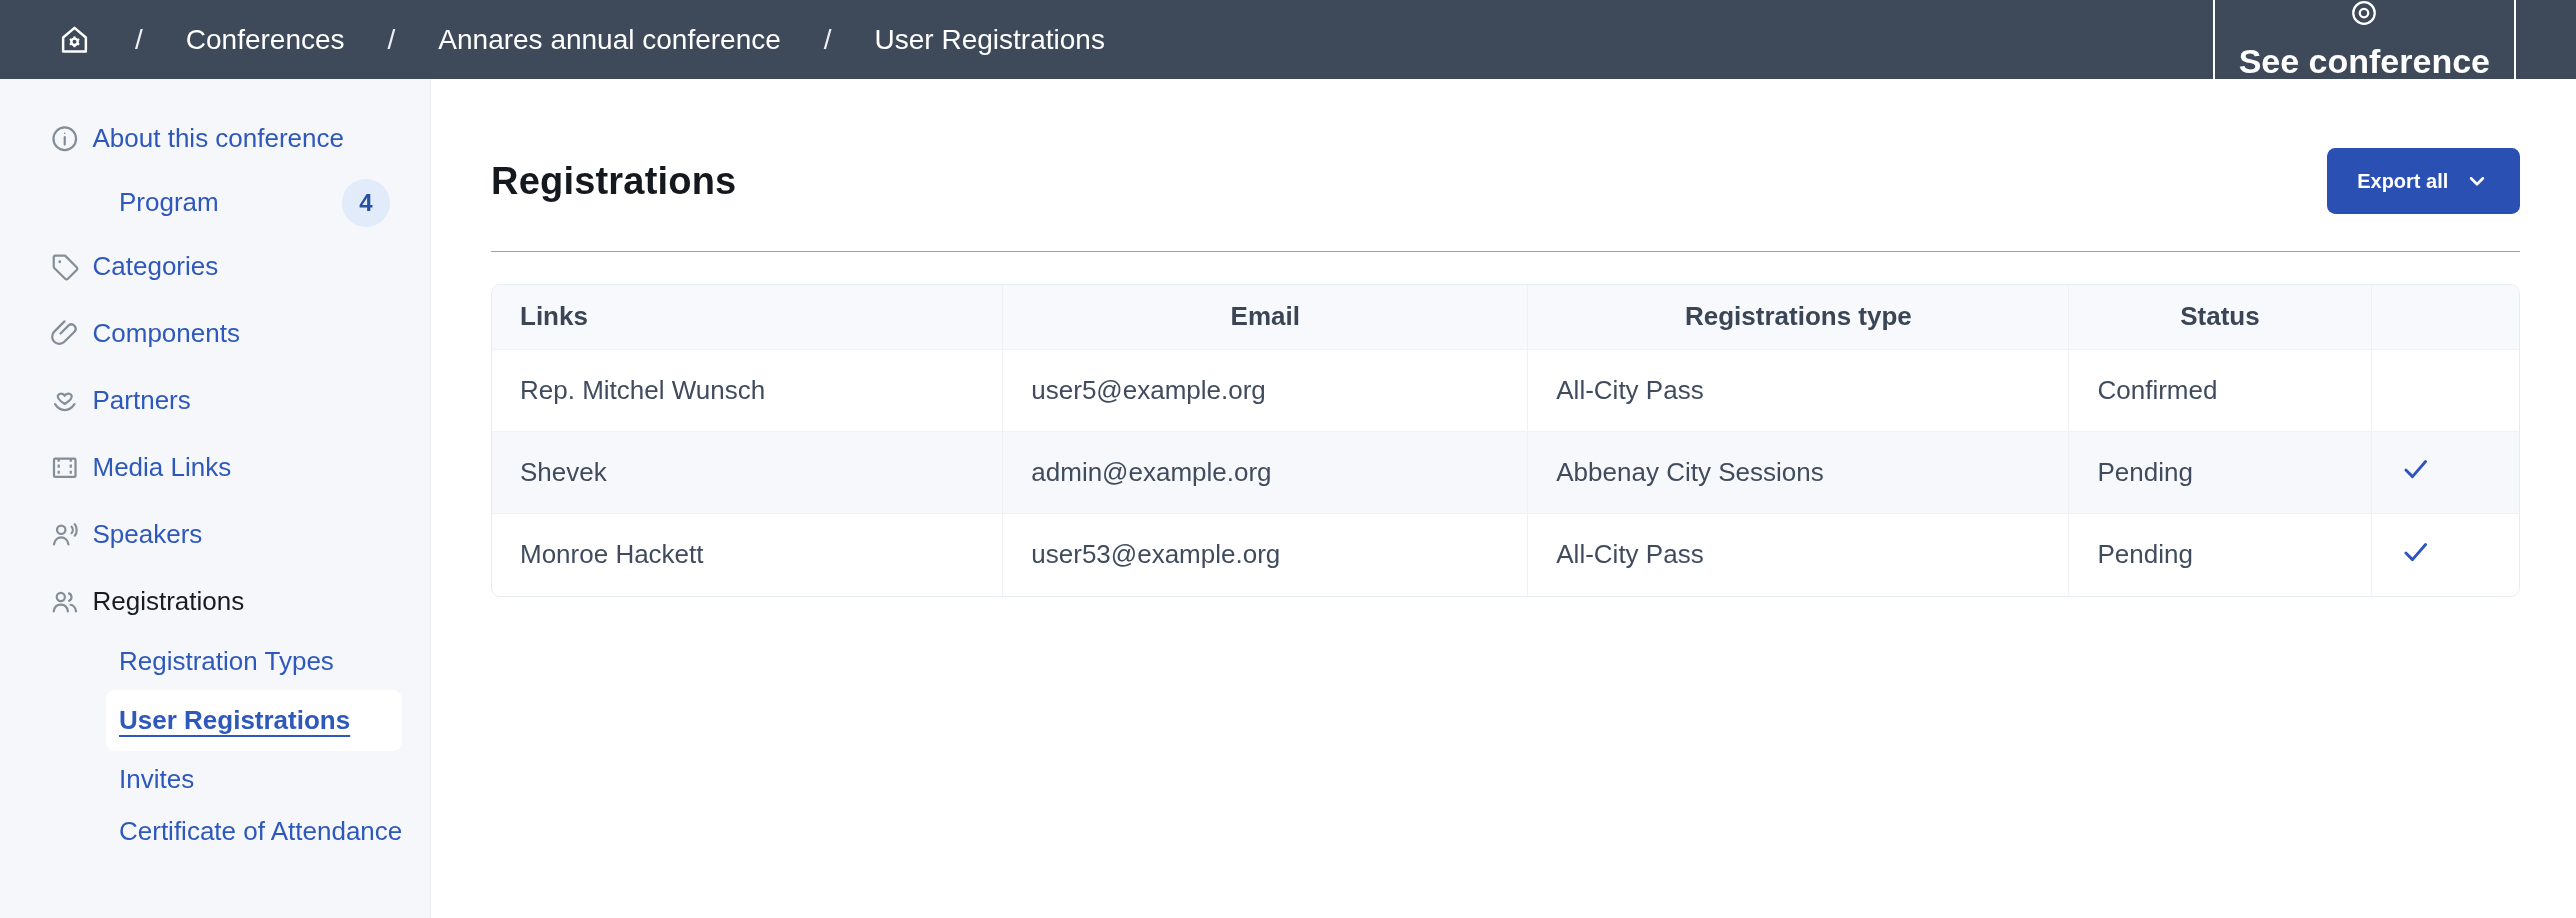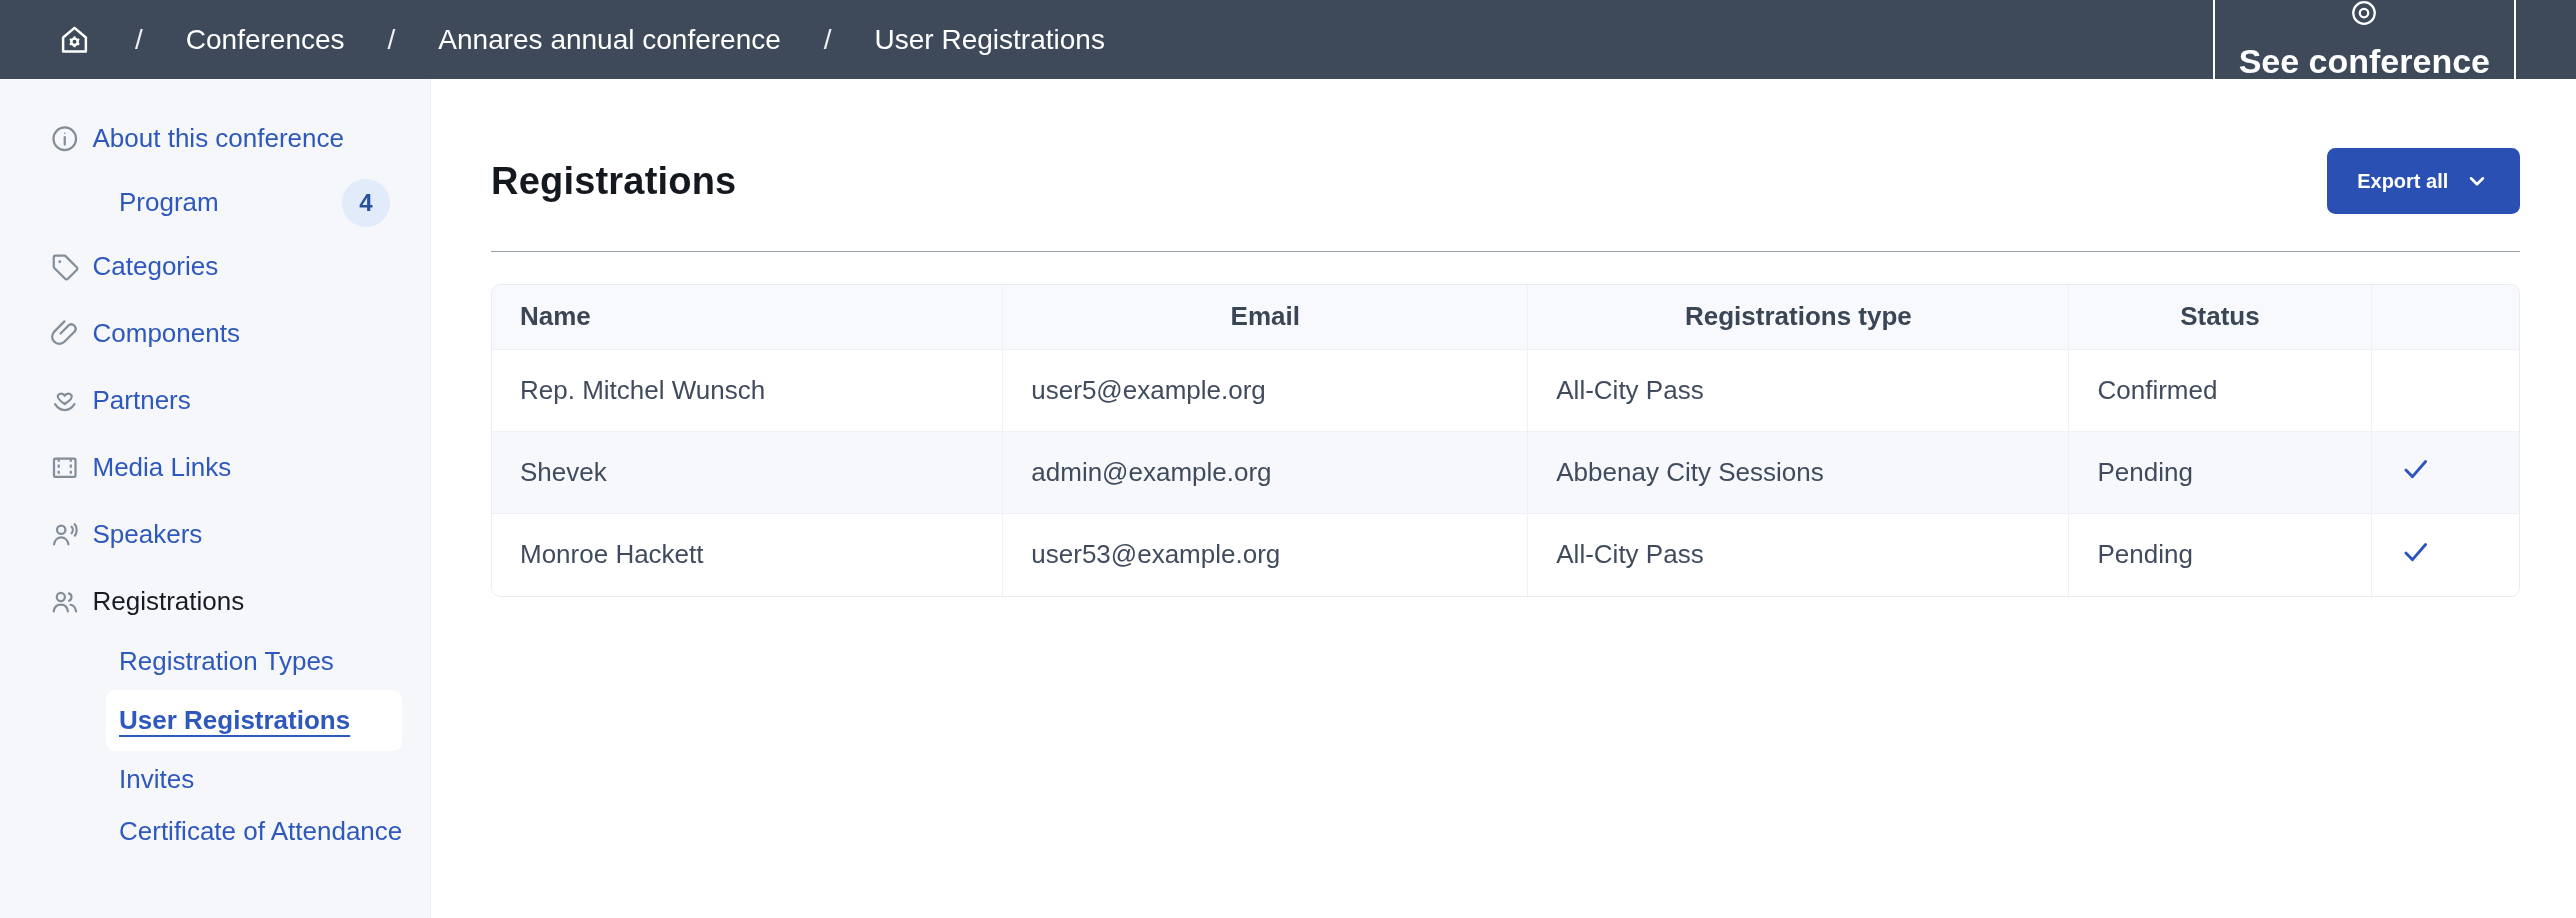--- a/index.html
+++ b/index.html
@@ -259,21 +259,21 @@
       <table>
         <colgroup>
           <col style="width:25.2%">
             <col style="width:25.9%">
             <col style="width:26.7%">
             <col style="width:14.9%">
             <col style="width:7.3%">
         </colgroup>
         <thead>
           <tr>
-            <th>Name</th>
+            <th>Links</th>
             <th>Email</th>
             <th>Registrations type</th>
             <th>Status</th>
             <th></th>
           </tr>
         </thead>
         <tbody>
           <tr>
             <td>Rep. Mitchel Wunsch</td>
             <td>user5@example.org</td>

